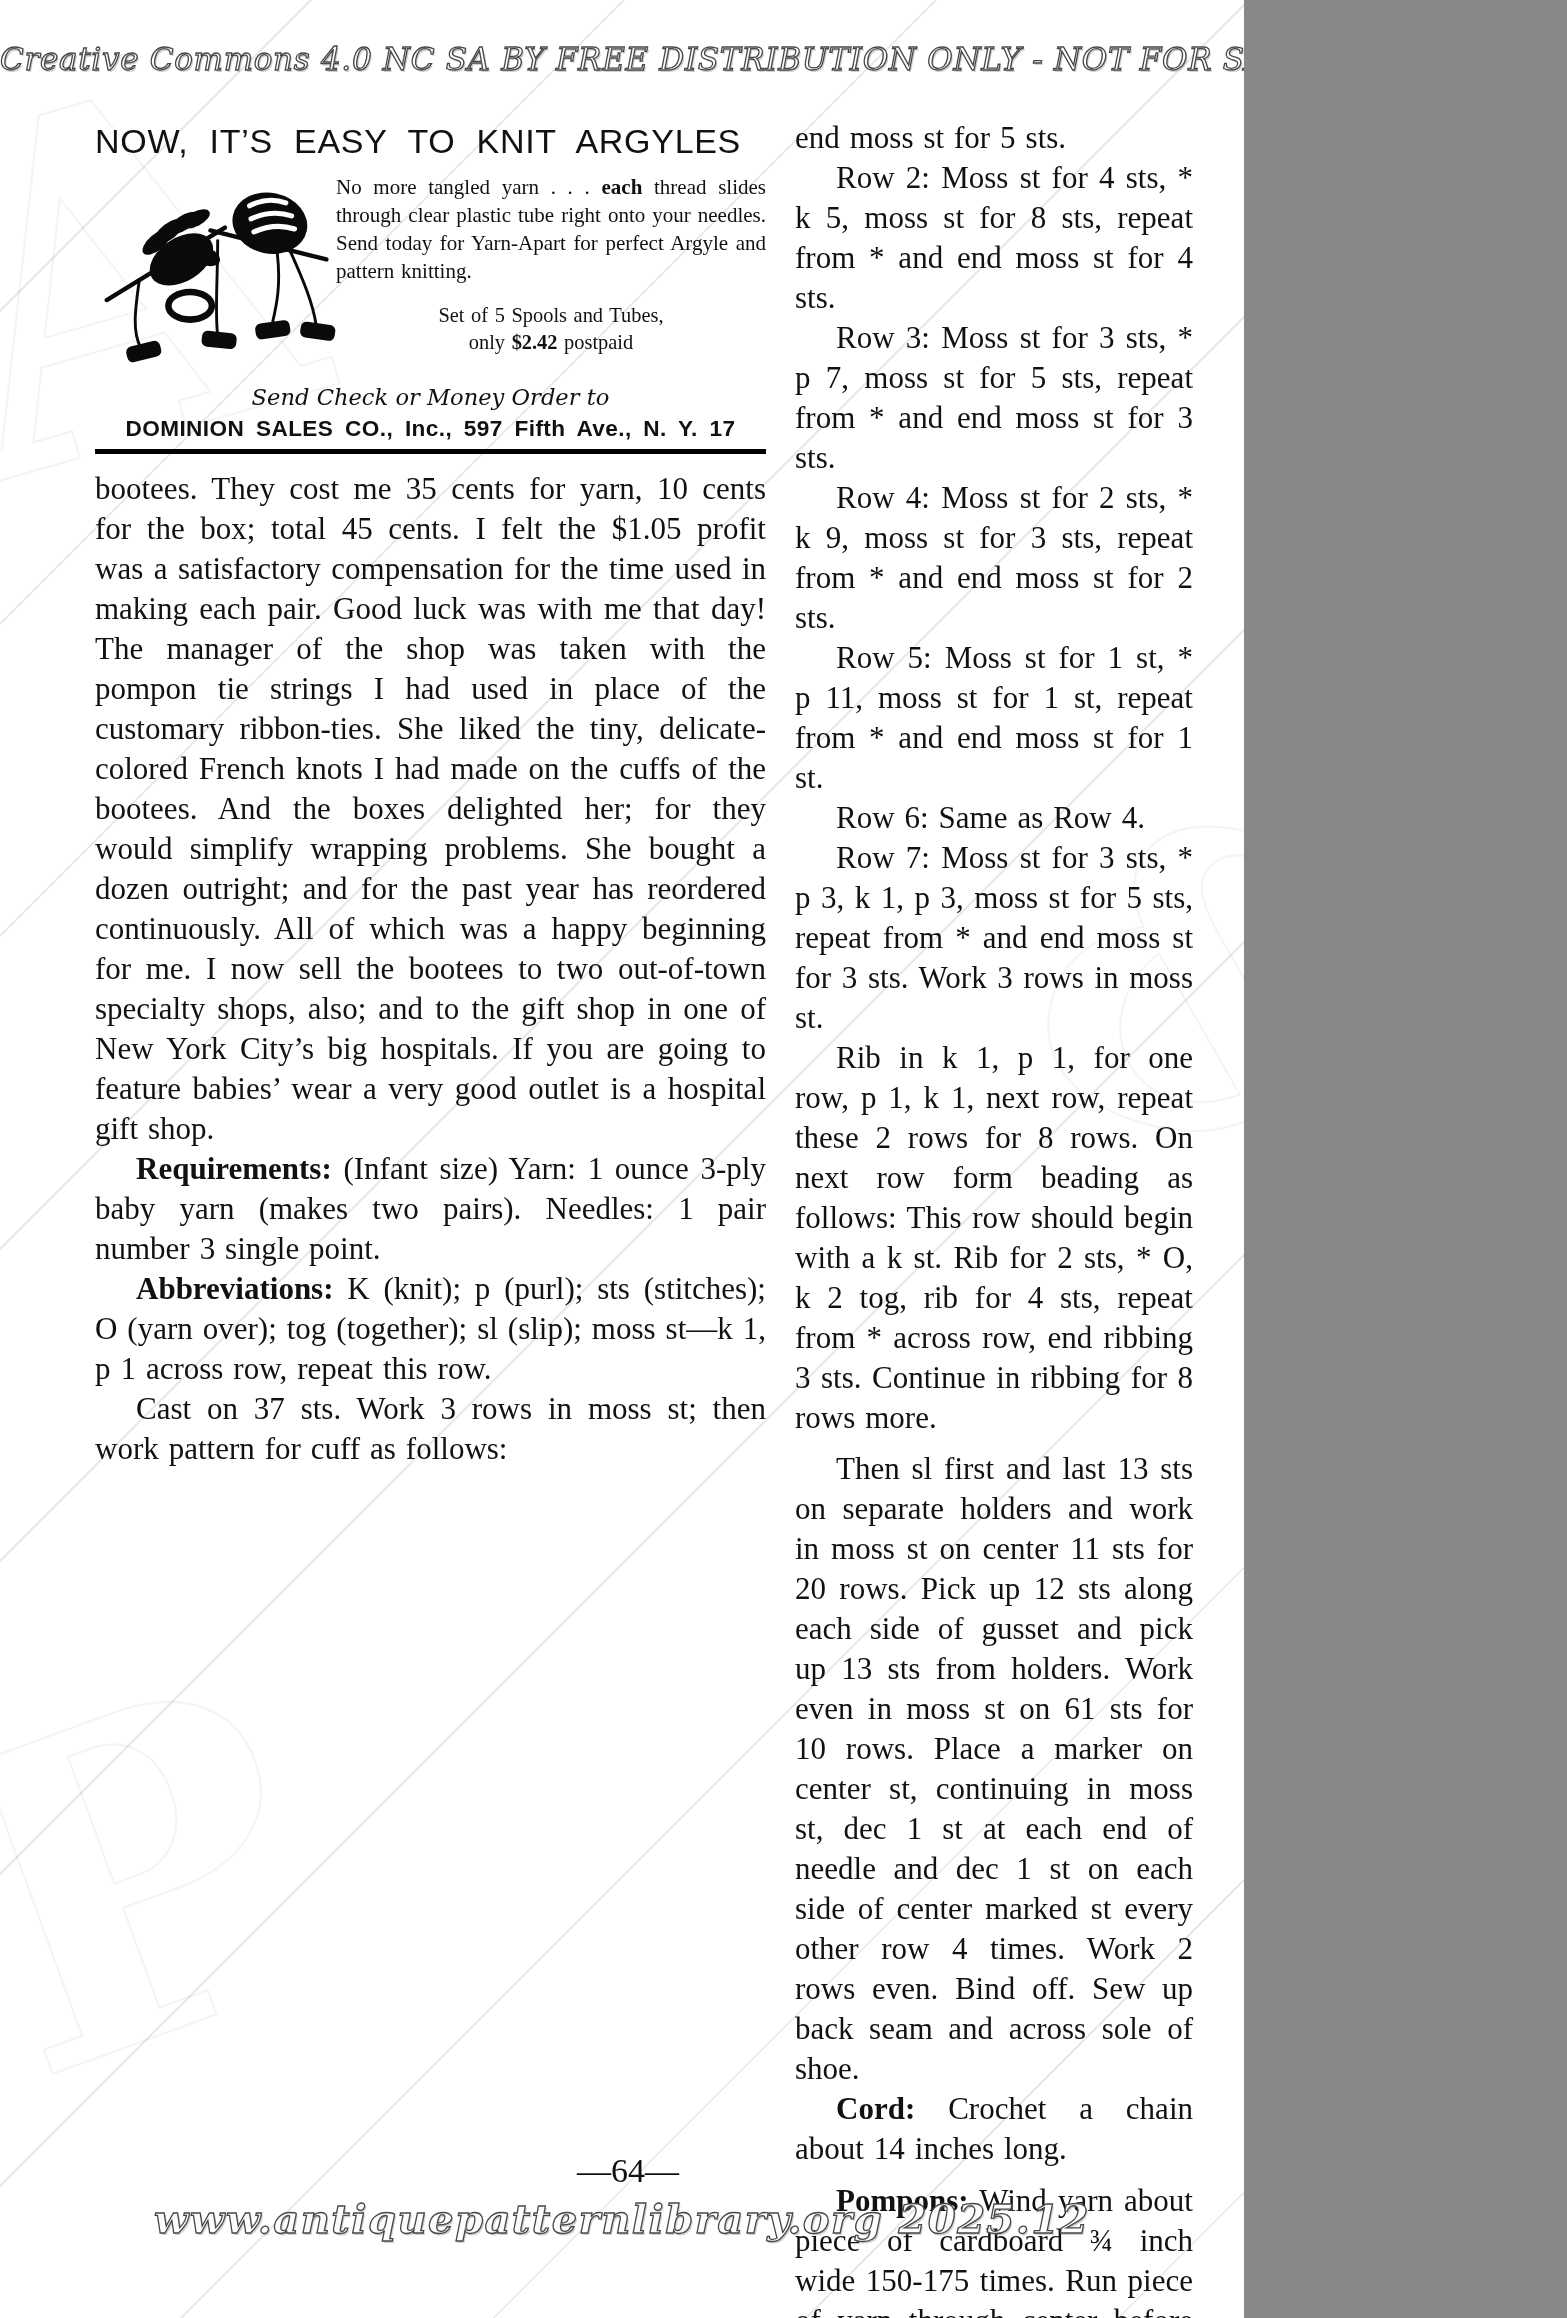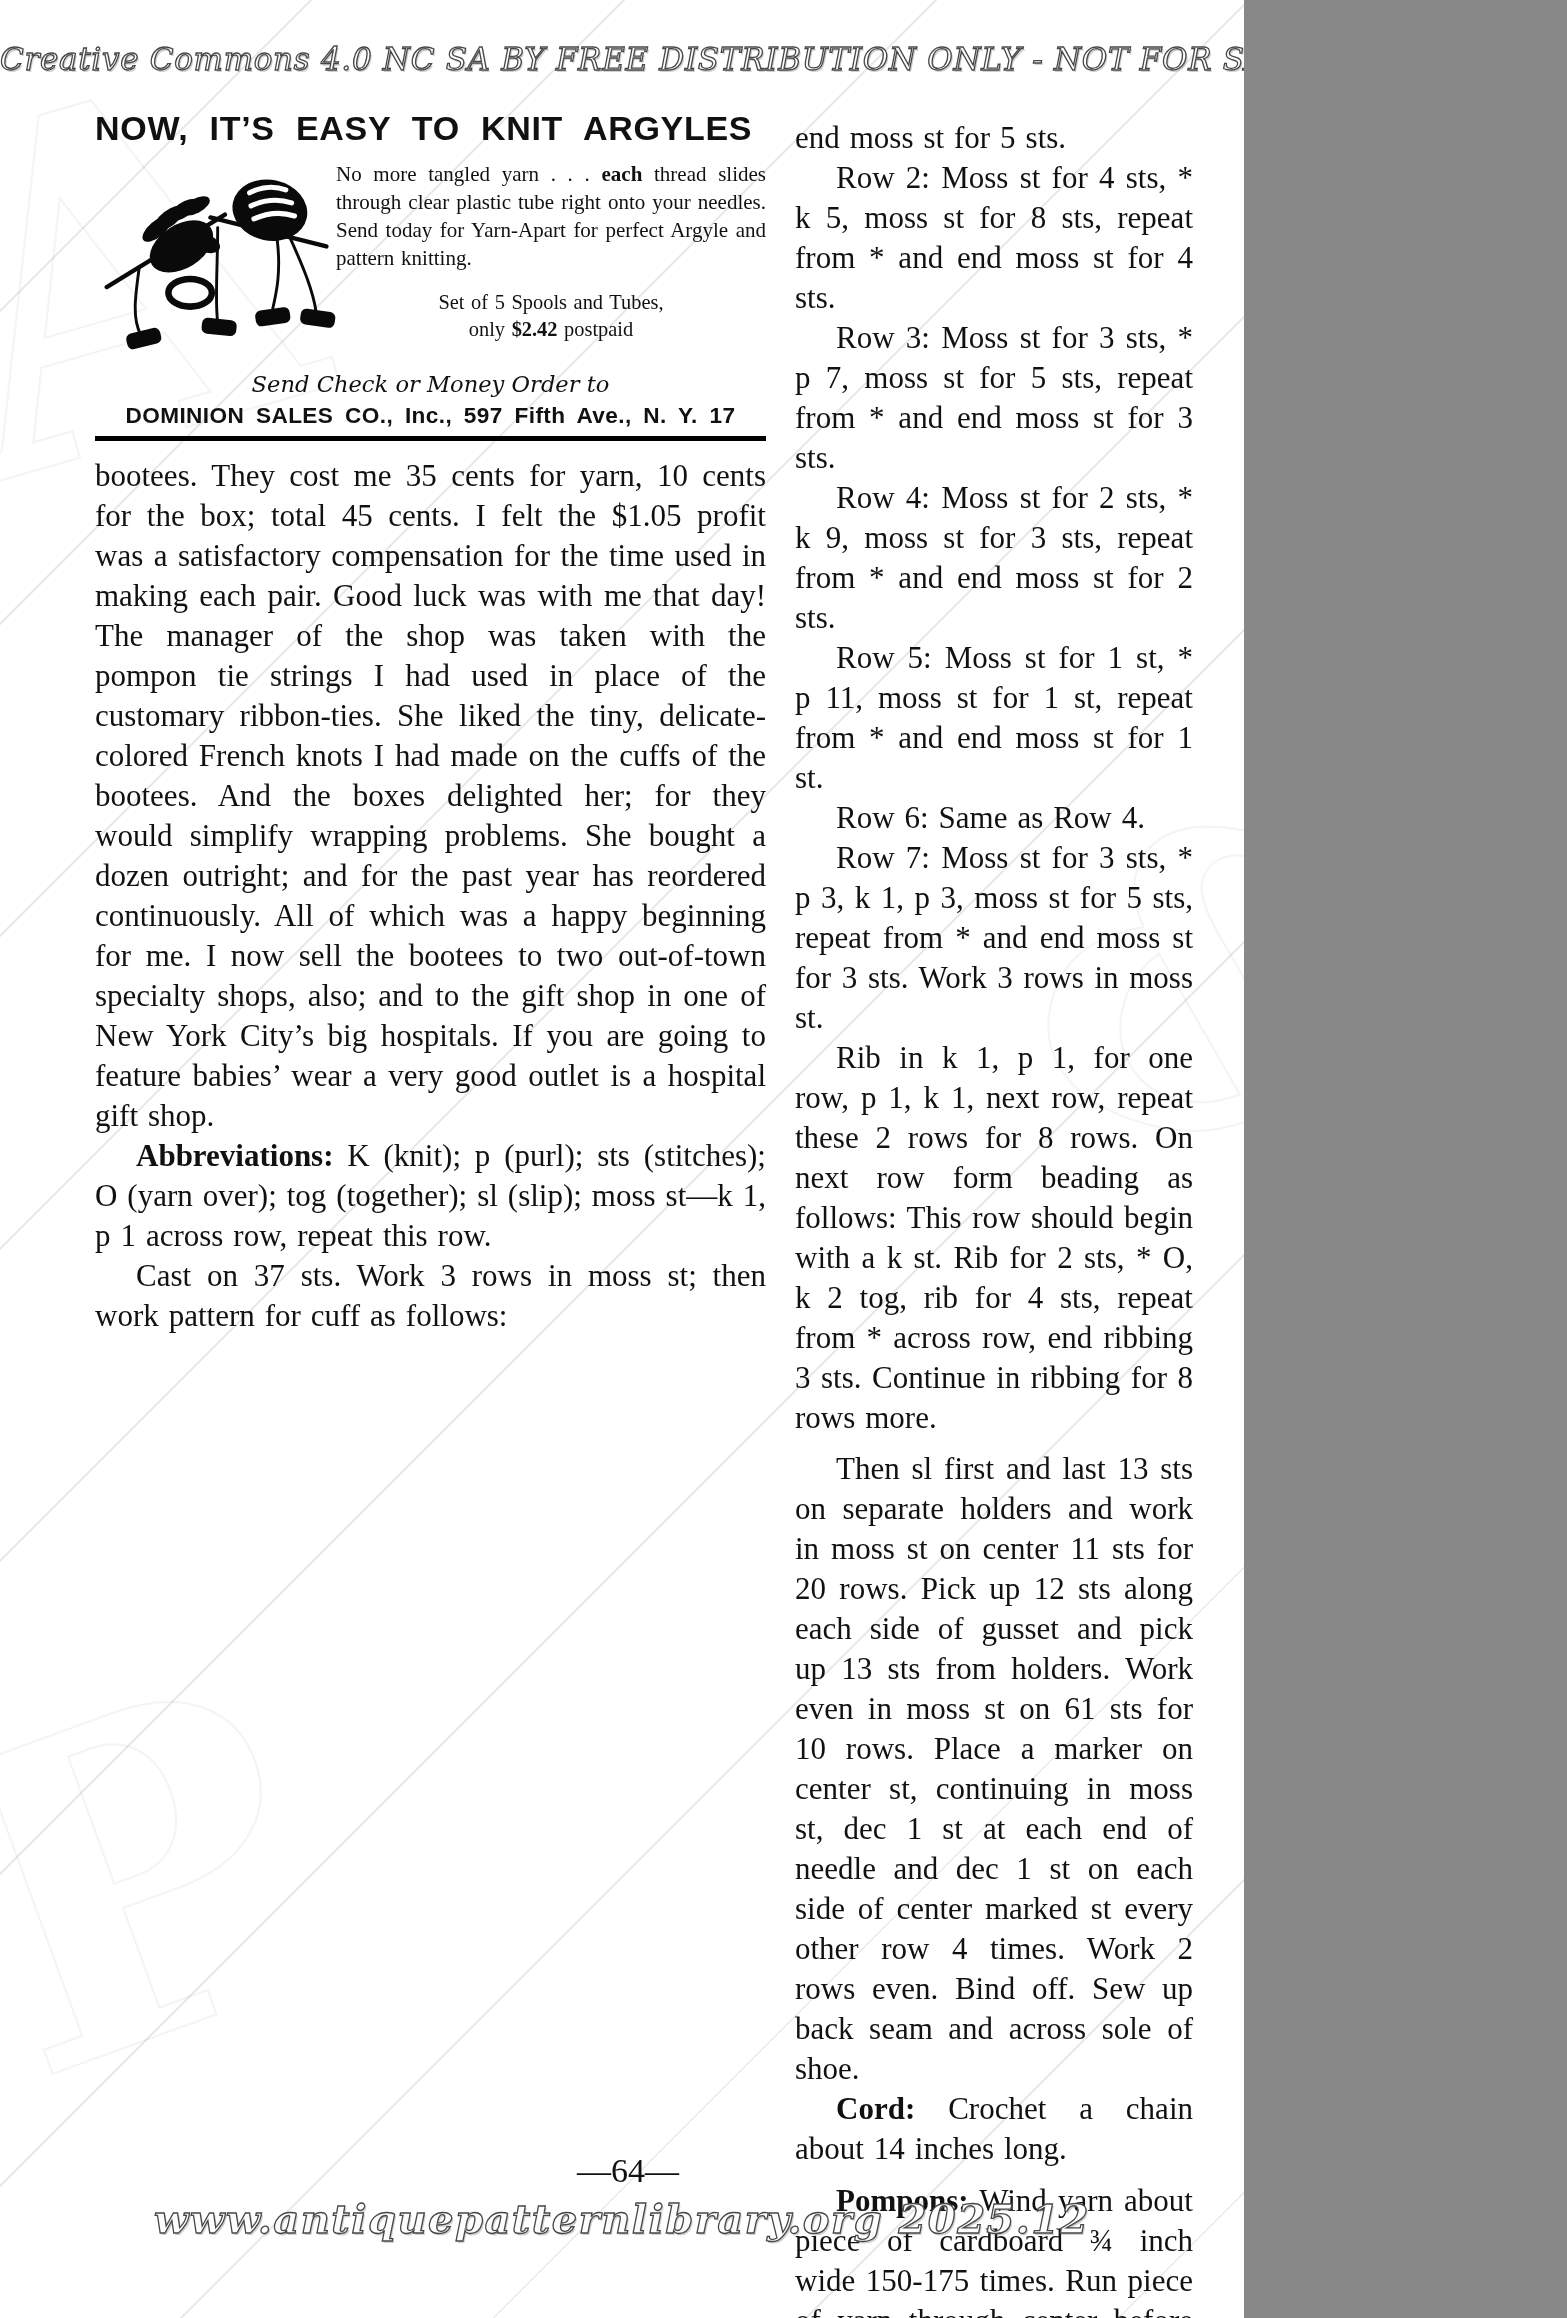--- a/index.html
+++ b/index.html
@@ -42,23 +42,23 @@
   .col p {
     margin:0; font-size:31px; line-height:40px;
     text-align:justify; text-indent:41px; word-spacing:2.2px;
   }
   .col p.noindent { text-indent:0; }
   .col p.gap { margin-top:11.7px; }
   .lead { font-weight:700; }
   
   .ad { margin-bottom:11.7px; }
   .ad-headline {
-    font-family:"Liberation Sans", sans-serif; font-weight:700;
+    font-family:"Liberation Sans", sans-serif; font-weight:400;
     font-size:34px; letter-spacing:0.7px; word-spacing:11px;
-    white-space:nowrap; margin-top:0;
+    white-space:nowrap; margin-top:13px;
   }
   .ad-row { display:flex; margin-top:10.2px; }
   .ad-art { width:241px; height:203px; flex:none; }
   .ad-copy {
     flex:1; font-size:21px; line-height:1.33;
     text-align:justify; padding-top:2.9px; word-spacing:1.5px;
   }
   .ad-offer { text-align:center; margin-top:16px; font-size:20.4px; }
   .ad-send {
     text-align:center; font-style:italic; font-size:22.6px;
@@ -140,20 +140,21 @@
             </div>
           </div>
         </div>
 
         <div class="ad-send">Send Check or Money Order to</div>
         <div class="ad-company">DOMINION SALES CO., Inc., 597 Fifth Ave., N. Y. 17</div>
         <hr class="ad-rule">
       </div>
 
       <p class="noindent"><b class="lead"></b><span>bootees.  They cost me 35 cents for yarn, 10 cents for the box; total 45 cents.  I felt the $1.05 profit was a satisfactory compensation for the time used in making each pair.  Good luck was with me that day!  The manager of the shop was taken with the pompon tie strings I had used in place of the customary ribbon-ties.  She liked the tiny, delicate-colored French knots I had made on the cuffs of the bootees.  And the boxes delighted her; for they would simplify wrapping problems.  She bought a dozen outright; and for the past year has reordered continuously.  All of which was a happy beginning for me.  I now sell the bootees to two out-of-town specialty shops, also; and to the gift shop in one of New York City’s big hospitals.  If you are going to feature babies’ wear a very good outlet is a hospital gift shop.</span></p>
+      <p><b class="lead">Requirements:</b><span> (Infant size) Yarn: 1 ounce 3-ply baby yarn (makes two pairs).  Needles: 1 pair number 3 single point.</span></p>
       <p><b class="lead">Abbreviations:</b><span> K (knit); p (purl); sts (stitches); O (yarn over); tog (together); sl (slip); moss st—k 1, p 1 across row, repeat this row.</span></p>
       <p><b class="lead"></b><span>Cast on 37 sts.  Work 3 rows in moss st; then work pattern for cuff as follows:</span></p>
     </div>
 
     <div class="col col-right">
       <p class="noindent"><b class="lead"></b><span>end moss st for 5 sts.</span></p>
       <p><b class="lead"></b><span>Row 2:  Moss st for 4 sts, * k 5, moss st for 8 sts, repeat from * and end moss st for 4 sts.</span></p>
       <p><b class="lead"></b><span>Row 3:  Moss st for 3 sts, * p 7, moss st for 5 sts, repeat from * and end moss st for 3 sts.</span></p>
       <p><b class="lead"></b><span>Row 4:  Moss st for 2 sts, * k 9, moss st for 3 sts, repeat from * and end moss st for 2 sts.</span></p>
       <p><b class="lead"></b><span>Row 5:  Moss st for 1 st, * p 11, moss st for 1 st, repeat from * and end moss st for 1 st.</span></p>

